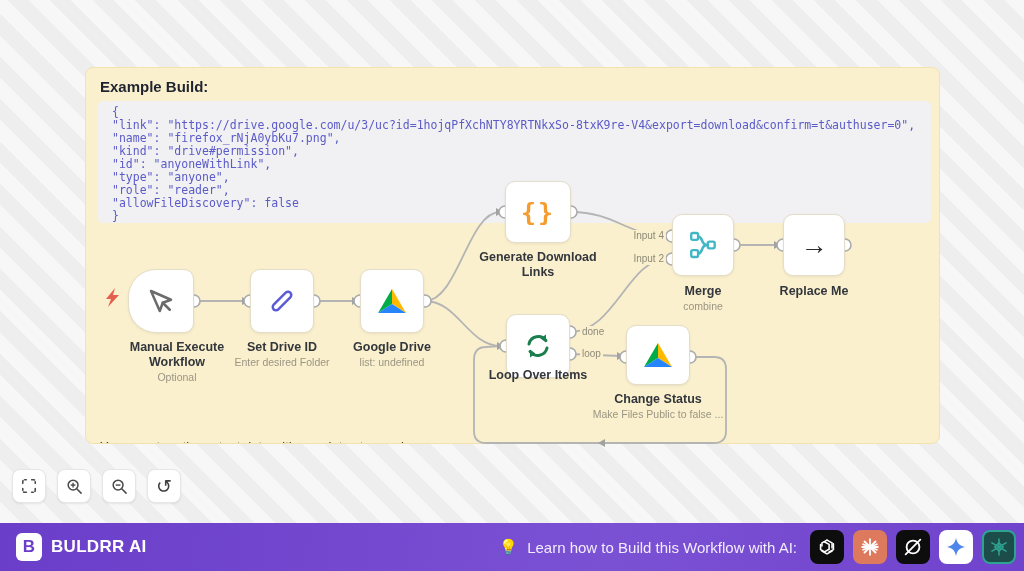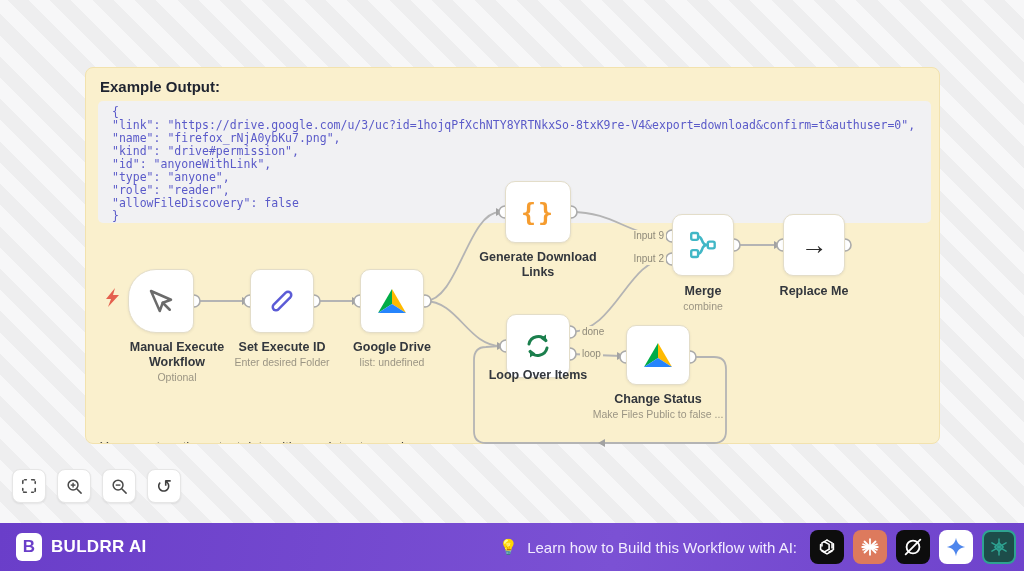--- a/index.html
+++ b/index.html
@@ -56,21 +56,21 @@
   .chip-teal { background:#1d4d4a; border:2px solid #2ea392; }
 </style>
 </head>
 <body>
 
 <div id="stage">
 
   <div id="canvas">
 
     <div id="sticky">
-      <div id="sticky-title">Example Output:</div>
+      <div id="sticky-title">Example Build:</div>
       <div id="codeblock">{
 "link": "https://drive.google.com/u/3/uc?id=1hojqPfXchNTY8YRTNkxSo-8txK9re-V4&amp;export=download&amp;confirm=t&amp;authuser=0",
 "name": "firefox_rNjA0ybKu7.png",
 "kind": "drive#permission",
 "id": "anyoneWithLink",
 "type": "anyone",
 "role": "reader",
 "allowFileDiscovery": false
 }</div>
       <div id="clipped-line">You can store the output data with any data store or however you want.</div>
@@ -115,21 +115,21 @@
         <circle cx="734" cy="245" r="6"></circle>
           <circle cx="783" cy="245" r="6"></circle>
         <circle cx="845" cy="245" r="6"></circle>
           <circle cx="626" cy="357" r="6"></circle>
         <circle cx="690" cy="357" r="6"></circle>
       </g>
 
       <polygon fill="#e4604e" points="115,288 106,299 111,299 108,307 119,295 113,295"></polygon>
     </svg>
 
-    <span class="port-label" style="left:630px;top:230px;width:36px;text-align:right;">Input 9</span>
+    <span class="port-label" style="left:630px;top:230px;width:36px;text-align:right;">Input 4</span>
     <span class="port-label" style="left:630px;top:253px;width:36px;text-align:right;">Input 2</span>
     <span class="port-label" style="left:580px;top:326px;">done</span>
     <span class="port-label" style="left:580px;top:348px;">loop</span>
 
     <div class="node" style="left:128px;top:269px;width:66px;height:64px;border-radius:28px 10px 10px 28px;">
       <svg width="30" height="30" viewBox="0 0 24 24">
         <path d="M4,4 L11,20 L13.4,13.4 L20,11 Z" fill="none" stroke="#6b6b6b" stroke-width="2" stroke-linejoin="round"></path>
         <line x1="13.4" y1="13.4" x2="19" y2="19" stroke="#6b6b6b" stroke-width="2" stroke-linecap="round"></line>
       </svg>
     </div>
@@ -138,21 +138,21 @@
       <div class="node-sub">Optional</div>
     </div>
 
     <div class="node" style="left:250px;top:269px;width:64px;height:64px;">
       <svg width="30" height="30" viewBox="0 0 30 30">
         <line x1="9" y1="21" x2="21" y2="9" stroke="#5b5bd6" stroke-width="9" stroke-linecap="round"></line>
         <line x1="9" y1="21" x2="21" y2="9" stroke="#ffffff" stroke-width="4" stroke-linecap="round"></line>
       </svg>
     </div>
     <div class="node-label" style="left:212px;top:340px;width:140px;">
-      <span>Set Execute ID</span>
+      <span>Set Drive ID</span>
       <div class="node-sub">Enter desired Folder</div>
     </div>
 
     <div class="node" style="left:360px;top:269px;width:64px;height:64px;">
       <svg width="32" height="28" viewBox="0 0 32 28">
         <polygon points="16,2 2,26 16,17" fill="#00ac47"></polygon>
         <polygon points="16,2 30,26 16,17" fill="#ffba00"></polygon>
         <polygon points="2,26 30,26 16,17" fill="#2684fc"></polygon>
       </svg>
     </div>

